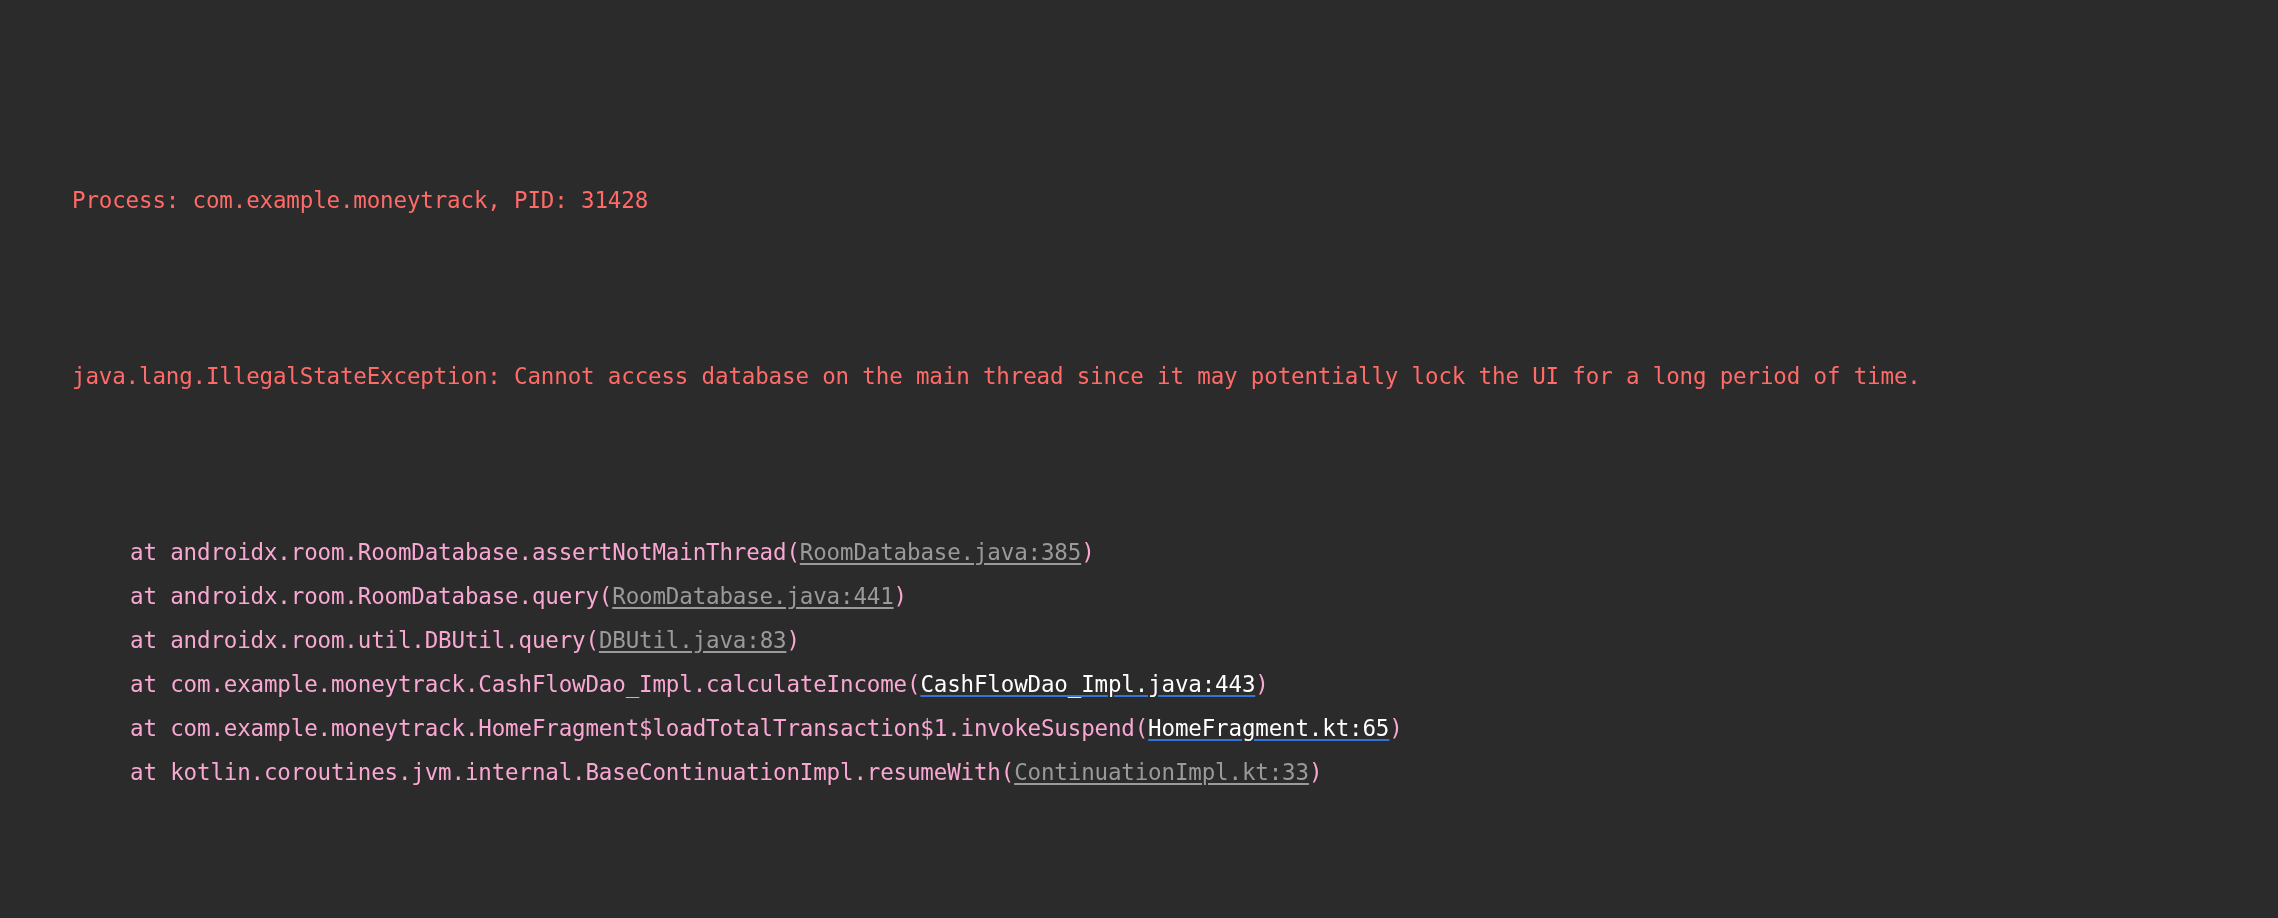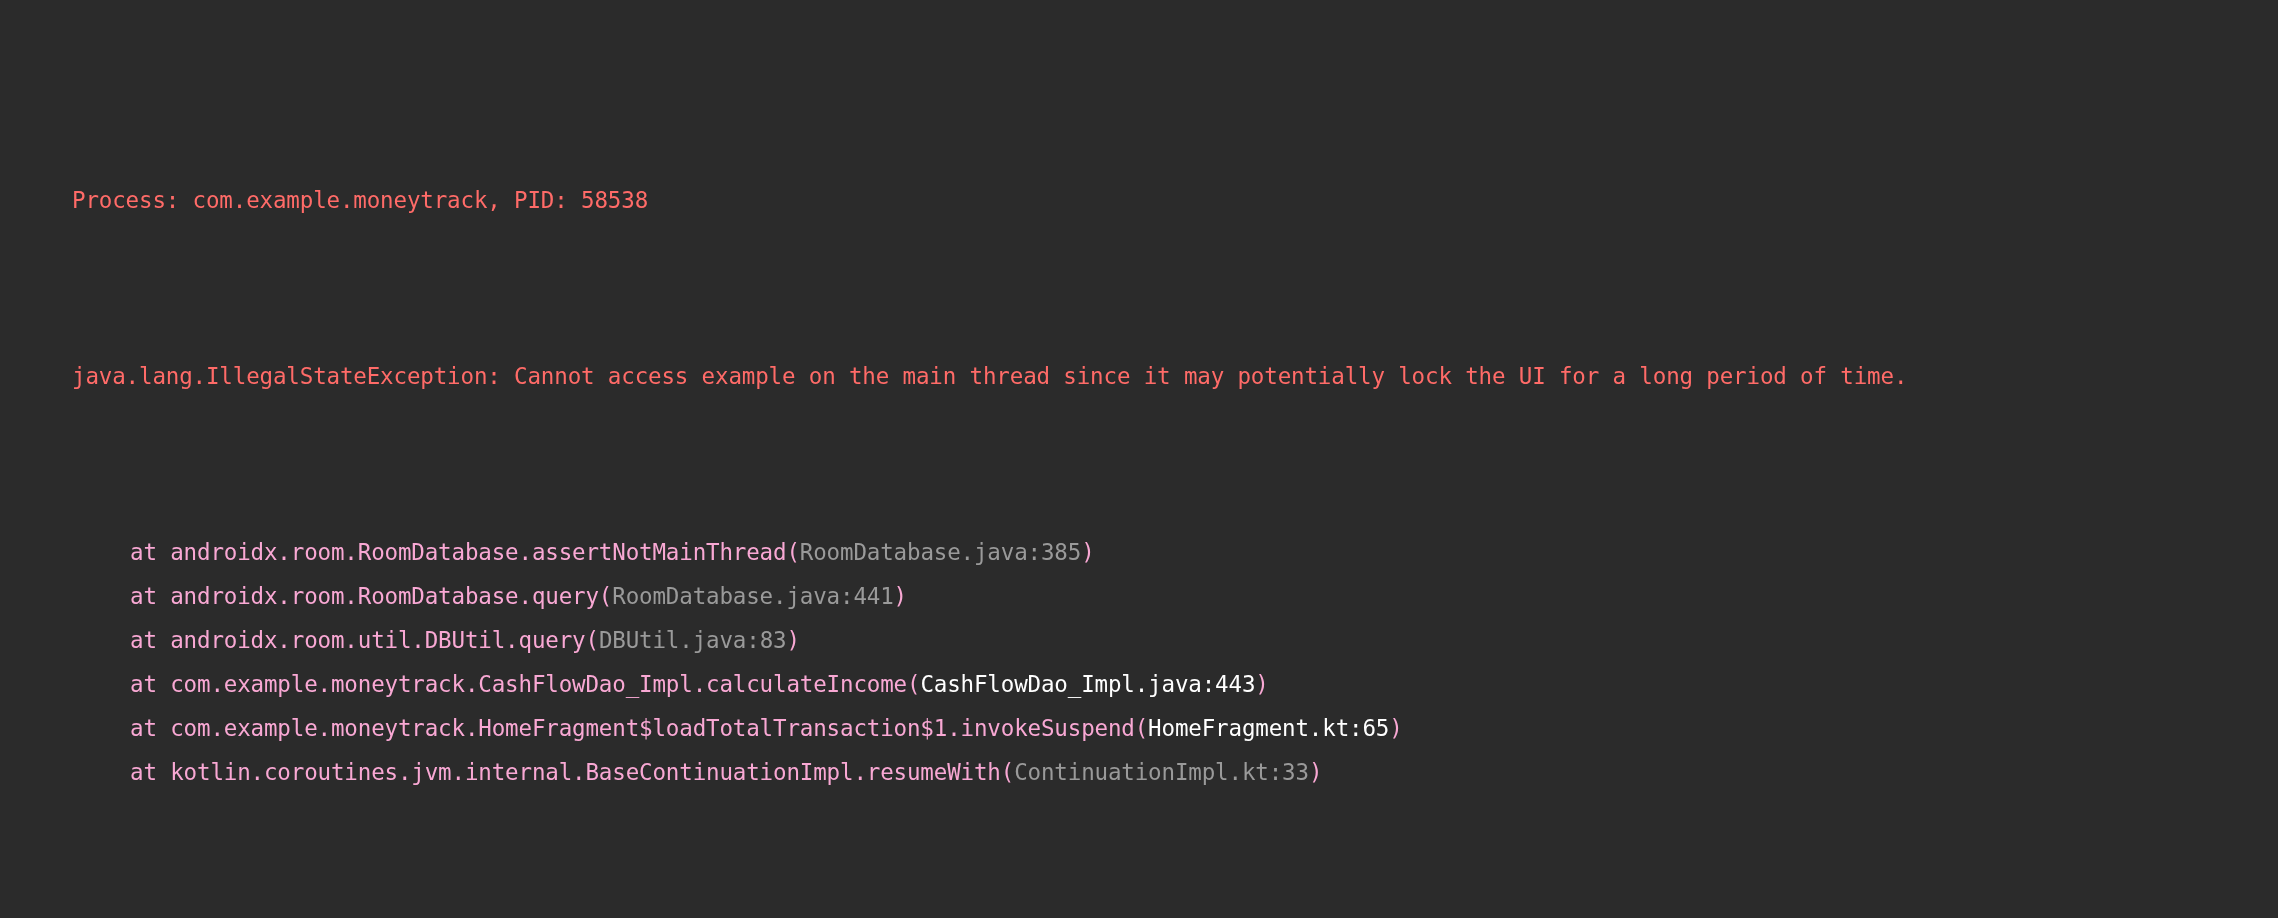--- a/index.html
+++ b/index.html
@@ -31,37 +31,38 @@
     line-height: 44px;
     overflow: hidden;
   }
   .indent-0 { padding-left: 7px; }
   .indent-1 { padding-left: 72px; }
   .indent-2 { padding-left: 130px; }
 
   .seg { color: #f9a8d4; }
 
   a.link-file {
+    text-decoration: underline;
     text-underline-offset: 3px;
     cursor: pointer;
   }
   a.link-lib {
     color: #9a9a9a;
     text-decoration-color: #9a9a9a;
   }
   a.link-project {
     color: #ffffff;
     text-decoration-color: #3574d4;
   }
 </style>
 </head>
 <body>
 
 <div id="logcat-root">
 
 
-  <div class="log-line indent-1">Process: com.example.moneytrack, PID: 58538</div>
+  <div class="log-line indent-1">Process: com.example.moneytrack, PID: 31428</div>
 
-  <div class="log-line indent-1">java.lang.IllegalStateException: Cannot access example on the main thread since it may potentially lock the UI for a long period of time.</div>
+  <div class="log-line indent-1">java.lang.IllegalStateException: Cannot access database on the main thread since it may potentially lock the UI for a long period of time.</div>
 
   <div id="stack-frames"><div class="log-line indent-2"><span class="seg">at androidx.room.RoomDatabase.assertNotMainThread(</span><a class="link-file link-lib">RoomDatabase.java:385</a><span class="seg">)</span></div><div class="log-line indent-2"><span class="seg">at androidx.room.RoomDatabase.query(</span><a class="link-file link-lib">RoomDatabase.java:441</a><span class="seg">)</span></div><div class="log-line indent-2"><span class="seg">at androidx.room.util.DBUtil.query(</span><a class="link-file link-lib">DBUtil.java:83</a><span class="seg">)</span></div><div class="log-line indent-2"><span class="seg">at com.example.moneytrack.CashFlowDao_Impl.calculateIncome(</span><a class="link-file link-project">CashFlowDao_Impl.java:443</a><span class="seg">)</span></div><div class="log-line indent-2"><span class="seg">at com.example.moneytrack.HomeFragment$loadTotalTransaction$1.invokeSuspend(</span><a class="link-file link-project">HomeFragment.kt:65</a><span class="seg">)</span></div><div class="log-line indent-2"><span class="seg">at kotlin.coroutines.jvm.internal.BaseContinuationImpl.resumeWith(</span><a class="link-file link-lib">ContinuationImpl.kt:33</a><span class="seg">)</span></div></div>
 
 </div>
 
 </body></html>

